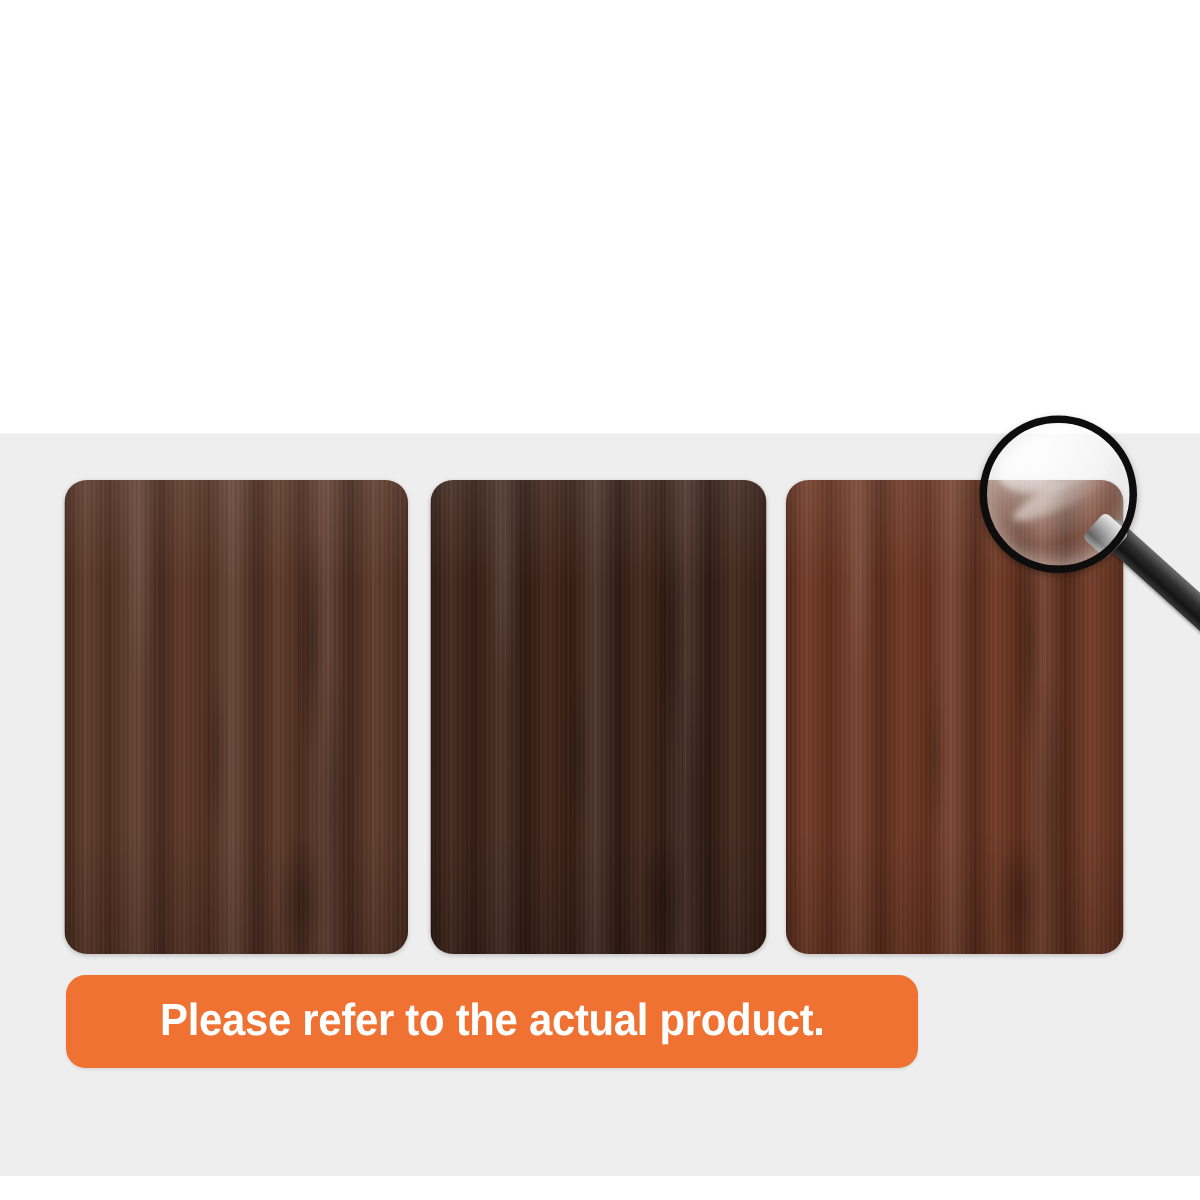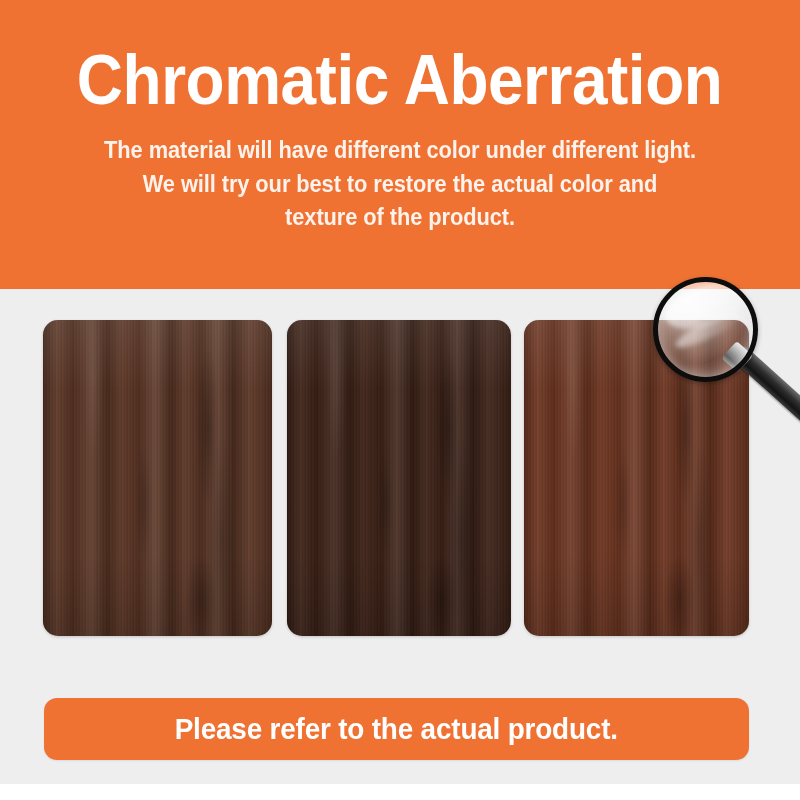--- a/index.html
+++ b/index.html
@@ -191,22 +191,22 @@
     width:72px; height:16px;
     border-radius:50%;
     background:linear-gradient(120deg, rgba(255,255,255,0.55), rgba(255,255,255,0.0));
     transform:rotate(-26deg);
     filter:blur(2.5px);
   }
 
   
   .banner {
     position:absolute;
-    left:44px; top:698px;
-    width:705px; height:62px;
+    left:44px; top:650px;
+    width:568px; height:62px;
     background:#ef7233;
     border-radius:13px;
     display:flex;
     align-items:center;
     justify-content:center;
     box-shadow:0 1px 2px rgba(0,0,0,0.08);
   }
   .banner-text {
     color:#ffffff;
     font-size:30px;
@@ -223,30 +223,20 @@
     background:#ffffff;
   }
 </style>
 </head>
 <body>
 
 <div id="infographic">
 
   <div class="body-bg"></div>
 
-  <div class="header-band">
-    <div class="header-inner">
-      <div class="title">Chromatic Aberration</div>
-      <div class="subtitle">
-        <span>The material will have different color under different light.</span>
-        <span>We will try our best to restore the actual color and</span>
-        <span>texture of the product.</span>
-      </div>
-    </div>
-  </div>
 
   <div class="panels">
 
     <div class="panel panel-1">
       <div class="wood" style="background:#5a3423;">
         <div class="grain-band"></div>
         <div class="grain-fine"></div>
         <div class="grain-knots"></div>
         <div class="shade"></div>
       </div>

